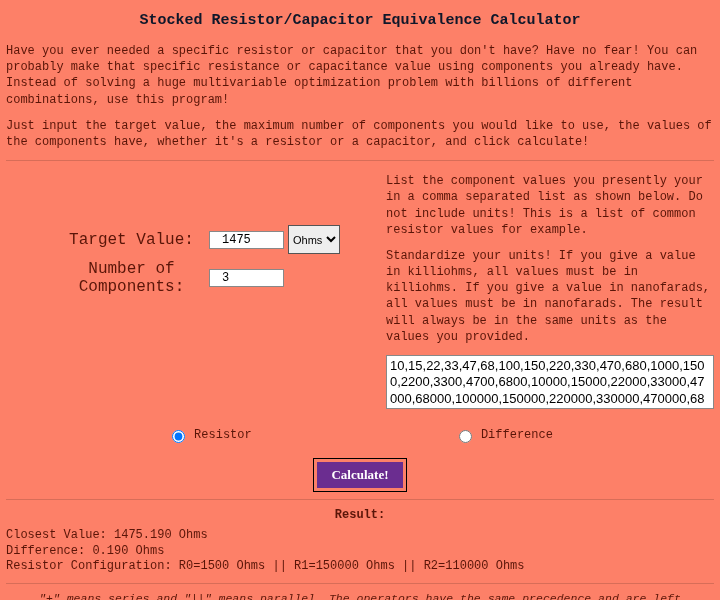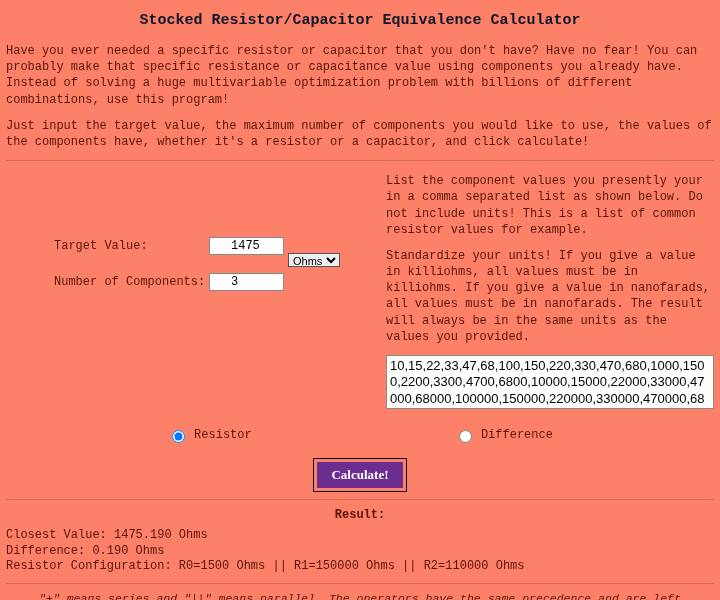--- a/index.html
+++ b/index.html
@@ -51,42 +51,42 @@
     font-size: 12px;
   }
   .field-row {
     display: flex;
     align-items: center;
     margin-bottom: 6px;
     padding-left: 48px;
   }
   .field-row label {
     width: 155px;
-    font-size: 12px;
+    font-size: 16px;
+    text-align: center;
   }
   .field-row input[type="text"] {
     width: 75px;
     height: 18px;
     border: 1px solid #888;
     font-family: inherit;
     font-size: 12px;
-    padding: 1px 21px;
+    padding: 1px 12px;
     background: #fff;
   }
   .field-row input.num-comp {
     width: 75px;
   }
   .field-row select {
-    height: 14px;
+    height: 29px;
     margin-left: 4px;
     font-family: Arial, sans-serif;
     font-size: 11px;
     border: 1px solid #555;
     background: #eee;
-    margin-top: 28px;
   }
   textarea.values-box {
     width: 100%;
     height: 54px;
     font-family: Arial, sans-serif;
     font-size: 13px;
     border: 1px solid #888;
     padding: 2px 3px;
     resize: none;
     background: #fff;

